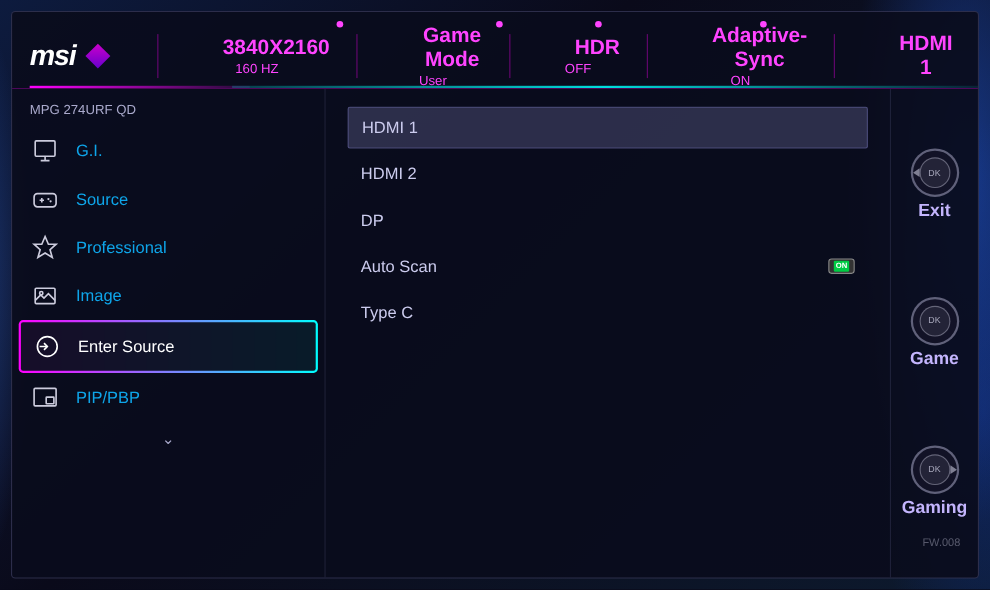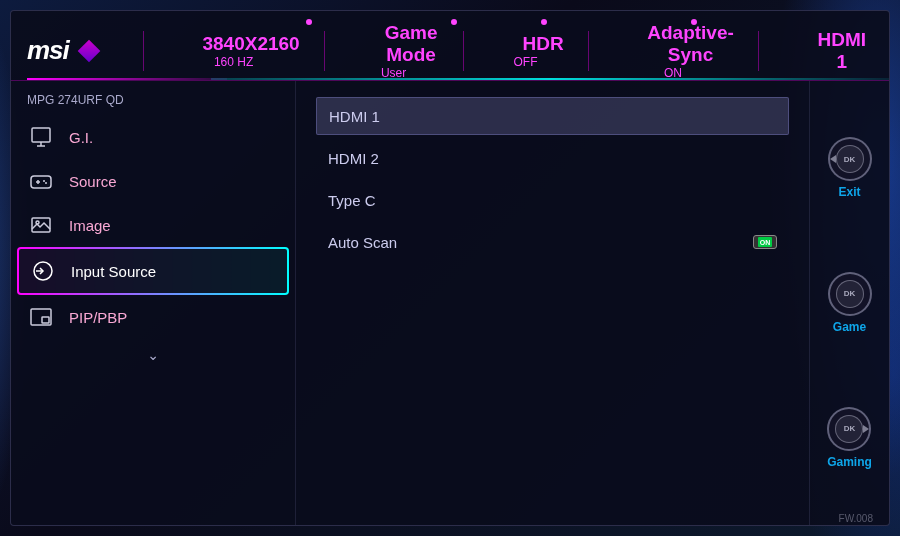--- a/index.html
+++ b/index.html
@@ -171,21 +171,21 @@
 
     .menu-icon svg {
       width: 24px;
       height: 24px;
       fill: none;
       stroke: #ccccdd;
       stroke-width: 1.5;
     }
 
     .menu-label {
-      color: #f9a8d4;
+      color: #0ea5e9;
       font-size: 15px;
     }
 
     .menu-arrow {
       text-align: center;
       padding: 8px;
       color: #aaaacc;
       font-size: 14px;
     }
 
@@ -282,21 +282,21 @@
       border-radius: 50%;
       border: 1px solid rgba(200,200,220,0.4);
       background: rgba(40,40,60,0.8);
       display: flex;
       align-items: center;
       justify-content: center;
     }
     .dk-text {
       font-size: 8px;
       color: rgba(200,200,220,0.8);
-      font-weight: bold;
+      font-weight: normal;
     }
 
     
     .btn-arrow-left {
       position: absolute;
       left: -2px;
       width: 8px;
       height: 8px;
       border-top: 4px solid transparent;
       border-bottom: 4px solid transparent;
@@ -306,30 +306,30 @@
       position: absolute;
       right: -2px;
       width: 8px;
       height: 8px;
       border-top: 4px solid transparent;
       border-bottom: 4px solid transparent;
       border-left: 6px solid rgba(200,200,220,0.6);
     }
 
     .control-label {
-      font-size: 12px;
-      color: #0ea5e9;
+      font-size: 16px;
+      color: #c4b5fd;
       font-weight: 600;
     }
 
     .fw-label {
       color: rgba(200,200,220,0.4);
       font-size: 10px;
       position: absolute;
-      bottom: 1px;
+      bottom: 26px;
       right: 16px;
     }
   </style>
 </head>
 <body>
 
 <div class="win-bg"></div>
 <div class="win-blob-left"></div>
 <div class="win-blob-right"></div>
 
@@ -406,20 +406,28 @@
             <rect x="2" y="7" width="20" height="12" rx="3"></rect>
             <line x1="9" y1="11" x2="9" y2="15"></line>
             <line x1="7" y1="13" x2="11" y2="13"></line>
             <circle cx="15" cy="12" r="1" fill="#ccccdd" stroke="none"></circle>
             <circle cx="17" cy="14" r="1" fill="#ccccdd" stroke="none"></circle>
           </svg>
         </div>
         <span class="menu-label">Source</span>
       </div>
 
+      <div class="menu-item">
+        <div class="menu-icon">
+          <svg viewBox="0 0 24 24">
+            <polygon points="12,2 15,9 22,9 16.5,14 18.5,21 12,17 5.5,21 7.5,14 2,9 9,9"></polygon>
+          </svg>
+        </div>
+        <span class="menu-label">Professional</span>
+      </div>
 
       <div class="menu-item">
         <div class="menu-icon">
           <svg viewBox="0 0 24 24">
             <rect x="3" y="5" width="18" height="14" rx="1"></rect>
             <circle cx="8.5" cy="9.5" r="1.5"></circle>
             <polyline points="3,16 8,11 11,14 15,10 21,16"></polyline>
           </svg>
         </div>
         <span class="menu-label">Image</span>
@@ -443,21 +451,21 @@
           align-items: center;
           gap: 14px;
         ">
           <div class="menu-icon">
             <svg viewBox="0 0 24 24" style="stroke:#ffffff;">
               <circle cx="12" cy="12" r="9"></circle>
               <polyline points="9,9 12,12 9,15"></polyline>
               <line x1="5" y1="12" x2="12" y2="12"></line>
             </svg>
           </div>
-          <span class="menu-label" style="color:#ffffff;">Input Source</span>
+          <span class="menu-label" style="color:#ffffff;">Enter Source</span>
         </div>
       </div>
 
       <div class="menu-item">
         <div class="menu-icon">
           <svg viewBox="0 0 24 24">
             <rect x="2" y="4" width="20" height="16" rx="1"></rect>
             <rect x="13" y="12" width="7" height="6" rx="0.5"></rect>
           </svg>
         </div>
@@ -471,33 +479,36 @@
     <div class="content">
 
       <div class="content-item selected">
         <span class="item-label">HDMI 1</span>
       </div>
 
       <div class="content-item">
         <span class="item-label">HDMI 2</span>
       </div>
 
-
       <div class="content-item">
-        <span class="item-label">Type C</span>
+        <span class="item-label">DP</span>
       </div>
 
       <div class="content-item">
         <span class="item-label">Auto Scan</span>
         <div class="item-badge">
           <div class="toggle-on">
             <div class="toggle-on-indicator">ON</div>
           </div>
         </div>
       </div>
+
+      <div class="content-item">
+        <span class="item-label">Type C</span>
+      </div>
     </div>
 
     <div class="controls">
 
       <div class="control-btn">
         <div class="dk-button">
           <div class="btn-arrow-left"></div>
           <div class="dk-button-inner">
             <span class="dk-text">DK</span>
           </div>

